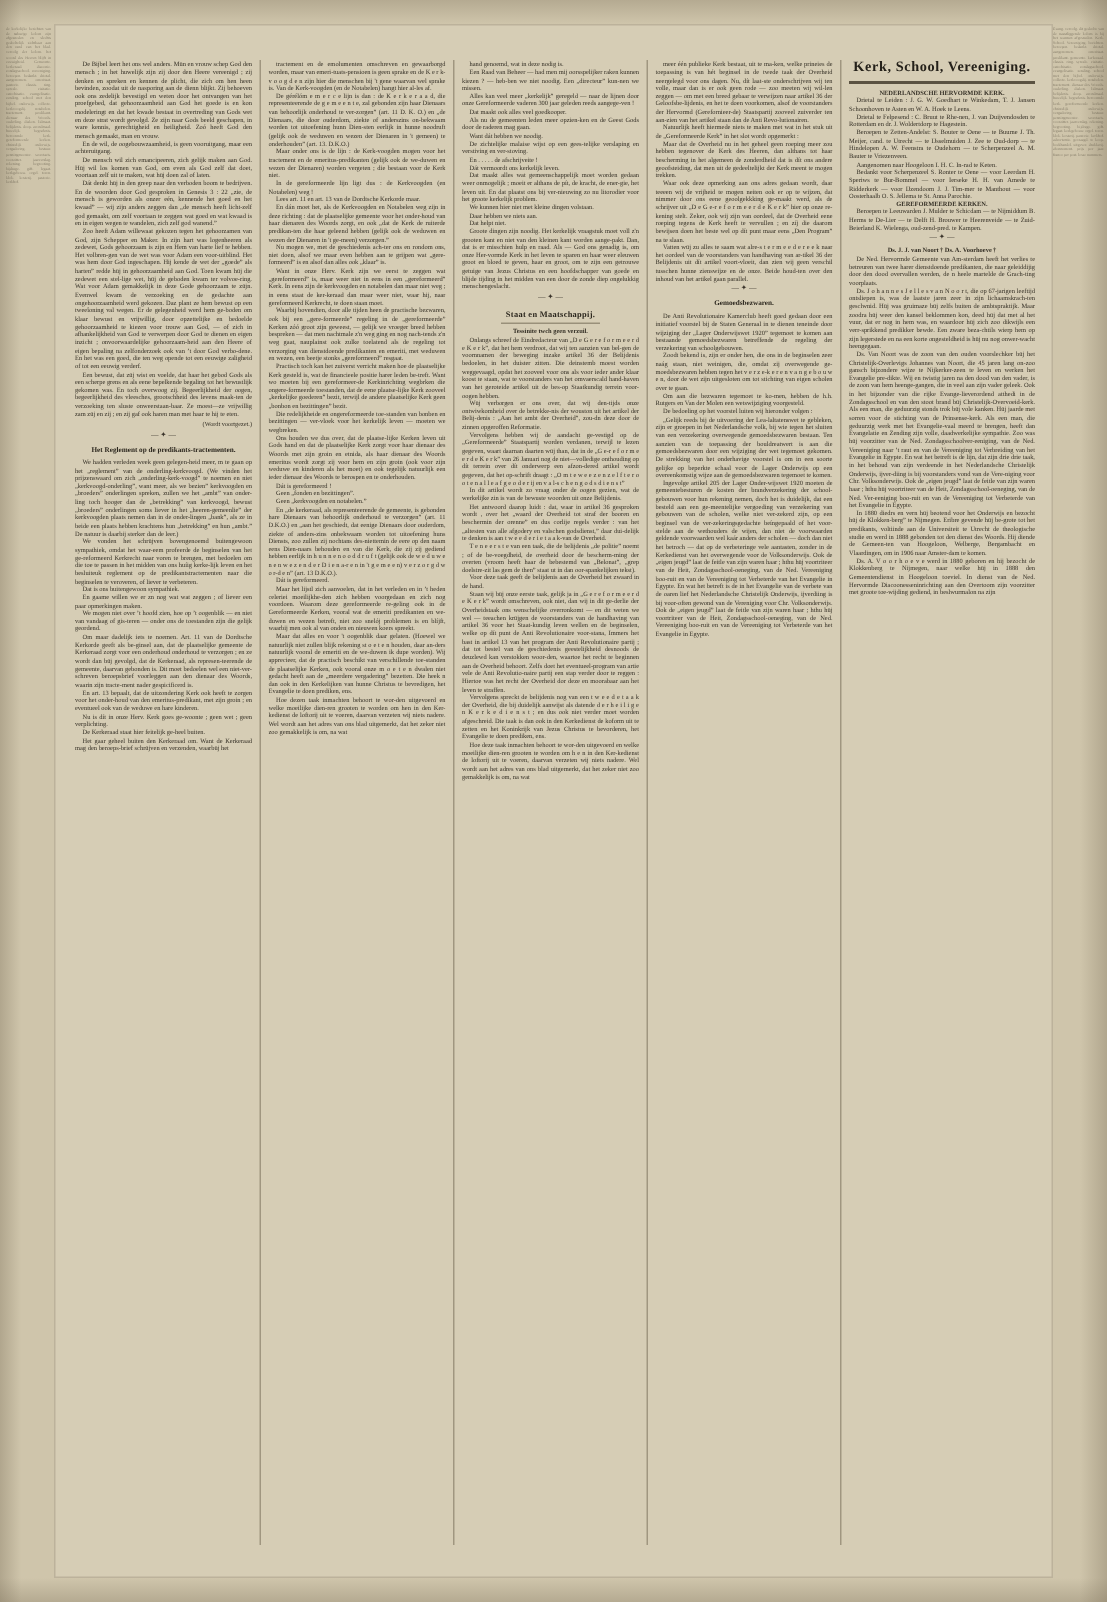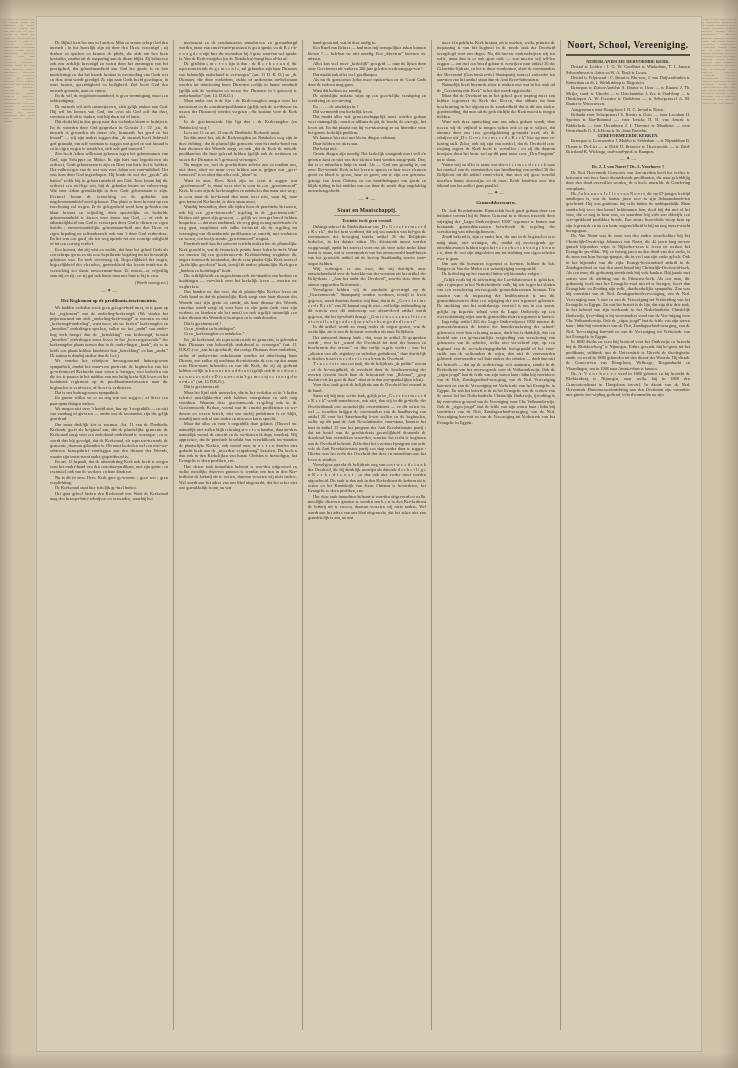--- a/index.html
+++ b/index.html
@@ -166,21 +166,21 @@
       <p>De Anti Revolutionaire Kamerclub heeft goed gedaan door een initiatief voorstel bij de Staten Generaal in te dienen teneinde door wijziging der „Lager Onderwijswet 1920” tegemoet te komen aan bestaande gemoedsbezwaren betreffende de regeling der verzekering van schoolgebouwen.</p>
       <p>Zoodt bekend is, zijn er onder hen, die ons in de beginselen zeer naág staan, niet weinigen, die, omdat zij overwegende ge-moedsbezwaren hebben tegen het v e r z e-k e r e n v a n g e b o u w e n, door de wet zijn uitgesloten om tot stichting van eigen scholen over te gaan.</p>
       <p>Om aan die bezwaren tegemoet te ko-men, hebben de h.h. Rutgers en Van der Molen een wetswijziging voorgesteld.</p>
       <p>De bedoeling op het voorstel luiten wij hieronder volgen :</p>
       <p>„Gelijk reeds bij de uitvoering der Lea-laltatenswet te gebleken, zijn er groepen in het Nederlandsche volk, bij wie tegen het sluiten van een verzekering overwegende gemoedsbezwaren bestaan. Ten aanzien van de toepassing der bouldreatwert is aan die gemoedsbezwaren door een wijziging der wet tegemoet gekomen. De strekking van het onderhavige voorstel is om in een soorte gelijke op beperkte schaal voor de Lager Onderwijs op een overeenkomstig wijze aan de gemoedsbezwaren tegemoet te komen.</p>
       <p>Ingevolge artikel 205 der Lager Onder-wijswet 1920 moeten de gemeentebesturen de kosten der brandverzekering der school-gebouwen voor hun rekening nemen, doch het is duidelijk, dat een besteld aan een ge-meentelijke vergoeding van verzekering van gebouwen van de scholen, welke niet ver-zekerd zijn, op een beginsel van de ver-zekeringsgedachte beíngepaald of het voor-stelde aan de wethouders de wijen, dan niet de voorwaarden geldende voorwaarden wel kaár anders der scholen — doch dan niet het betroch — dat op de verbeteringe vele aantasten, zonder in de Kerkedienst van het overwegende voor de Volksonderwijs. Ook de „eigen jeugd” laat de feitle van zijn waren haar ; hthu hüj voortriteer van de Heit, Zondagsschool-oeneging, van de Ned. Vereeniging boo-ruit en van de Vereeniging tot Verbeterde van het Evangelie in Egypte. En wat het betreft is de in het Evangelie van de verbete van de oaren lief het Nederlandsche Christelijk Onderwijs, ijverdiing is bij voor-often gewond van de Vereniging voor Chr. Volksonderwijs. Ook de „eigen jeugd” laat de feitle van zijn waren haar ; hthu hüj voortriteer van de Heit, Zondagsschool-oeneging, van de Ned. Vereeniging boo-ruit en van de Vereeniging tot Verbeterde van het Evangelie in Egypte.</p>
       <p></p>
     </div>
 
     <div class="col c5">
-      <div class="masthead">Noort, School, Vereeniging.</div>
+      <div class="masthead">Kerk, School, Vereeniging.</div>
       <hr class="rulebold">
       <p class="center bold nind">NEDERLANDSCHE HERVORMDE KERK.</p>
       <p>Drietal te Leiden : J. G. W. Goedhart te Winkedam, T. J. Jansen Schoonhoven te Asten en W. A. Hoek te Leens.</p>
       <p>Drietal te Felpesend : C. Bruut te Rhe-nen, J. van Duijvendosden te Rotterdam en dr. J. Woldertdorp te Hagestein.</p>
       <p>Beroepen te Zetten-Andelst: S. Bouter te Oene — te Buurne J. Th. Meijer, cand. te Utrecht — te IJsselmuiden J. Zee te Oud-dorp — te Hindelopen A. W. Feenstra te Oudehorn — te Scherpenzeel A. M. Bauter te Vriezenveen.</p>
       <p>Aangenomen naar Hoogeloon I. H. C. In-rad te Keten.</p>
       <p>Bedankt voor Scherpenzeel S. Ronter te Oene — voor Leerdam H. Speriws te Bur-Bommel — voor Ierseke H. H. van Amede te Ridderkerk — voor IJzendoorn J. J. Tim-mer te Manthout — voor Oosterhaalb O. S. Jellema te St. Anna Parochie.</p>
       <p class="center bold nind">GEREFORMEERDE KERKEN.</p>
       <p>Beroepen te Leeuwarden J. Mulder te Schicdam — te Nijmiddum B. Herms te De-Lier — te Delft H. Brouwer te Heerenveide — te Zuid-Beierland K. Wielenga, oud-zend-pred. te Kampen.</p>
       <div class="orn">— ✦ —</div>

